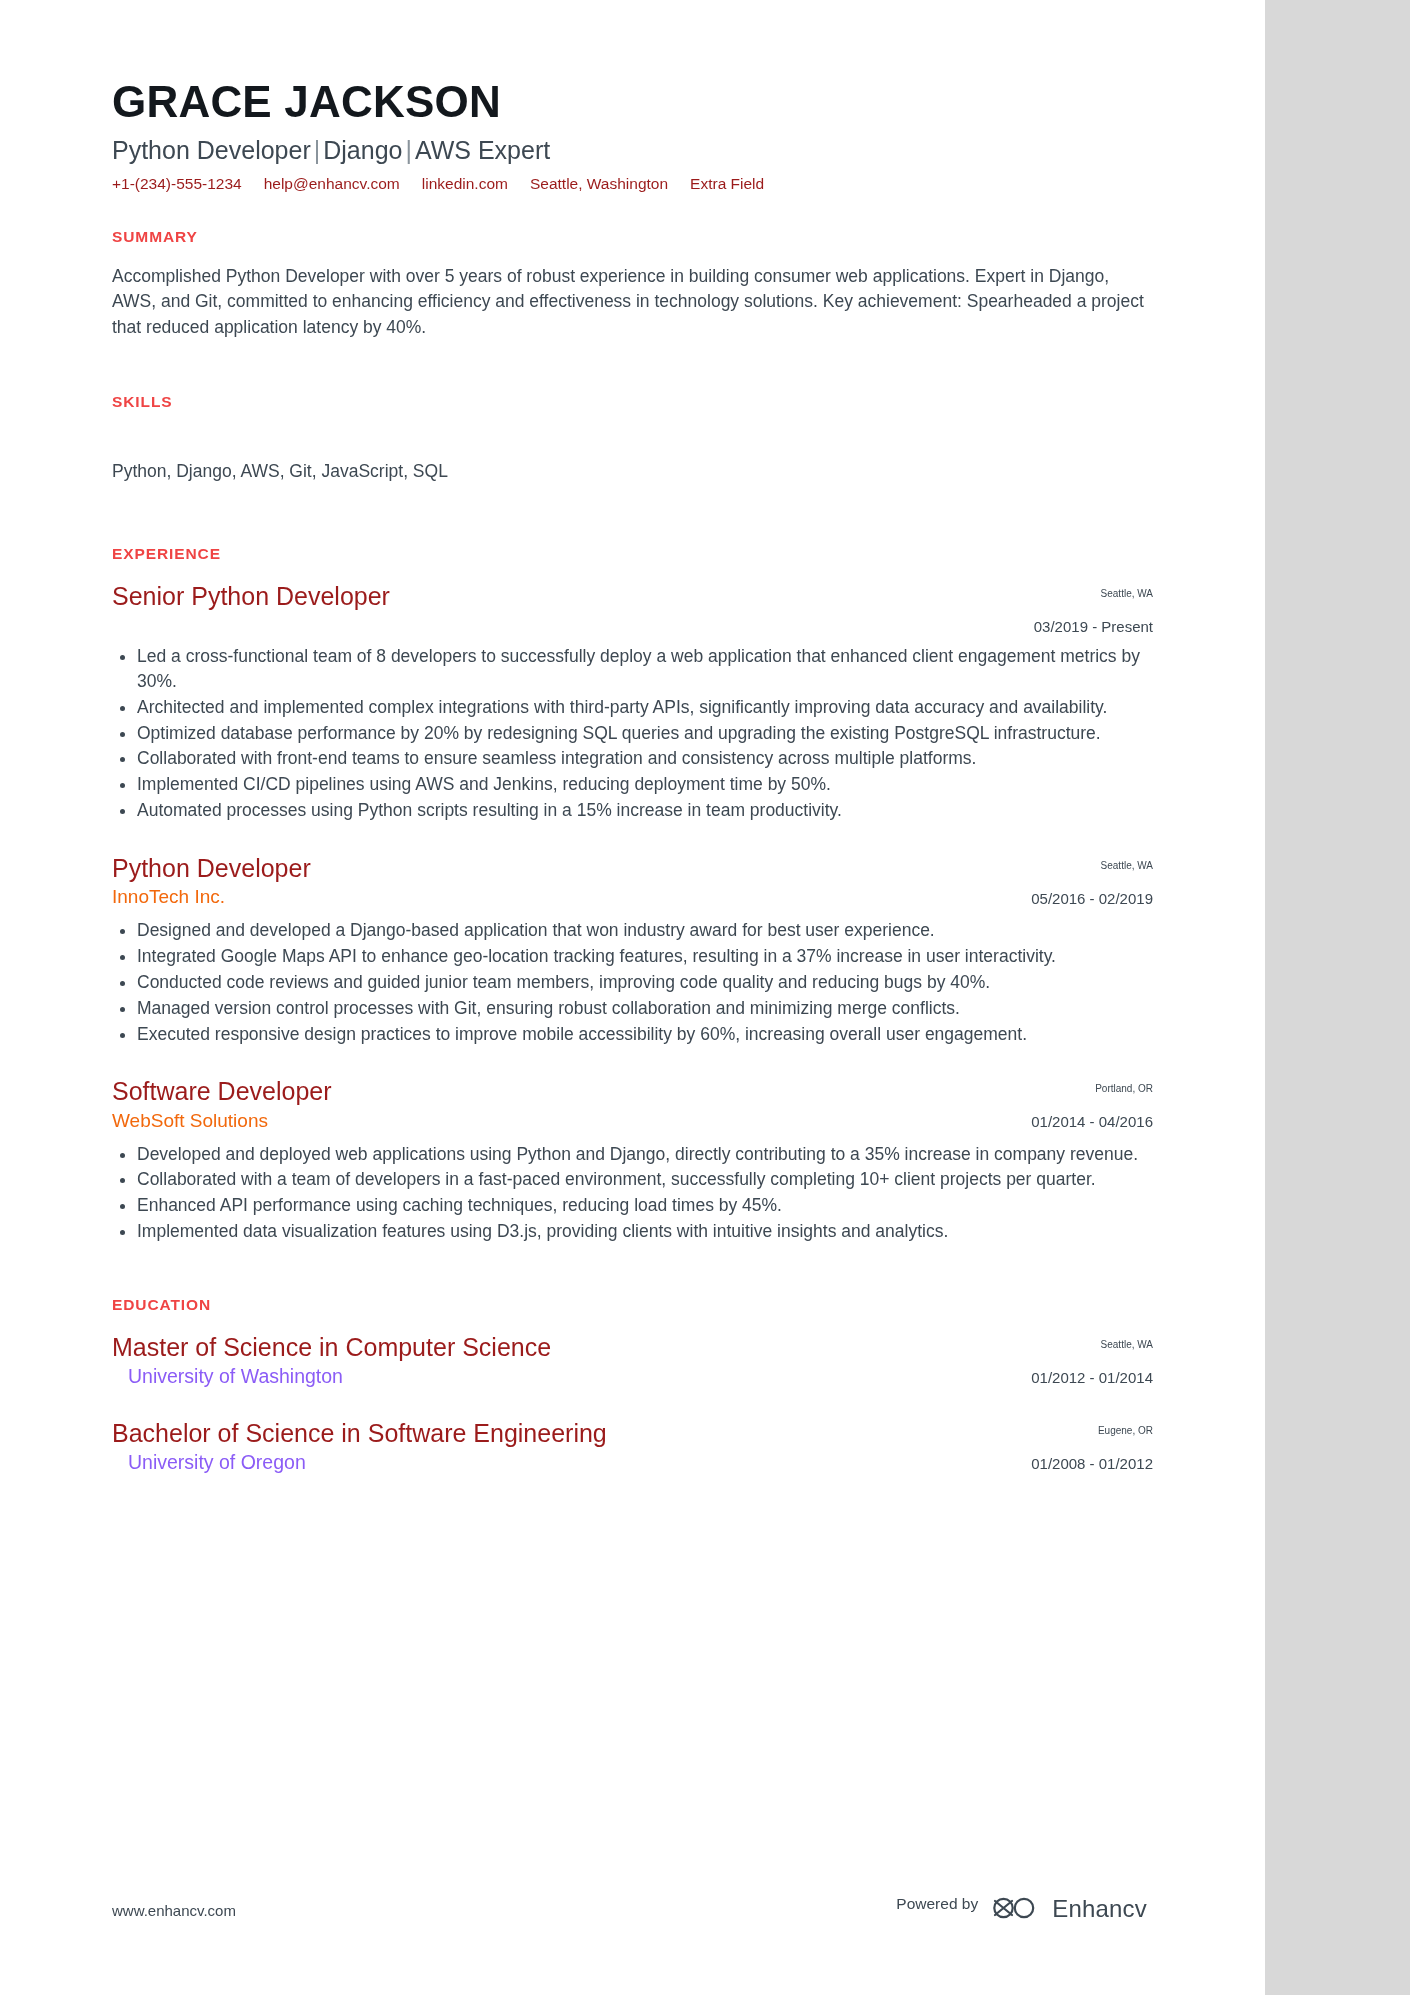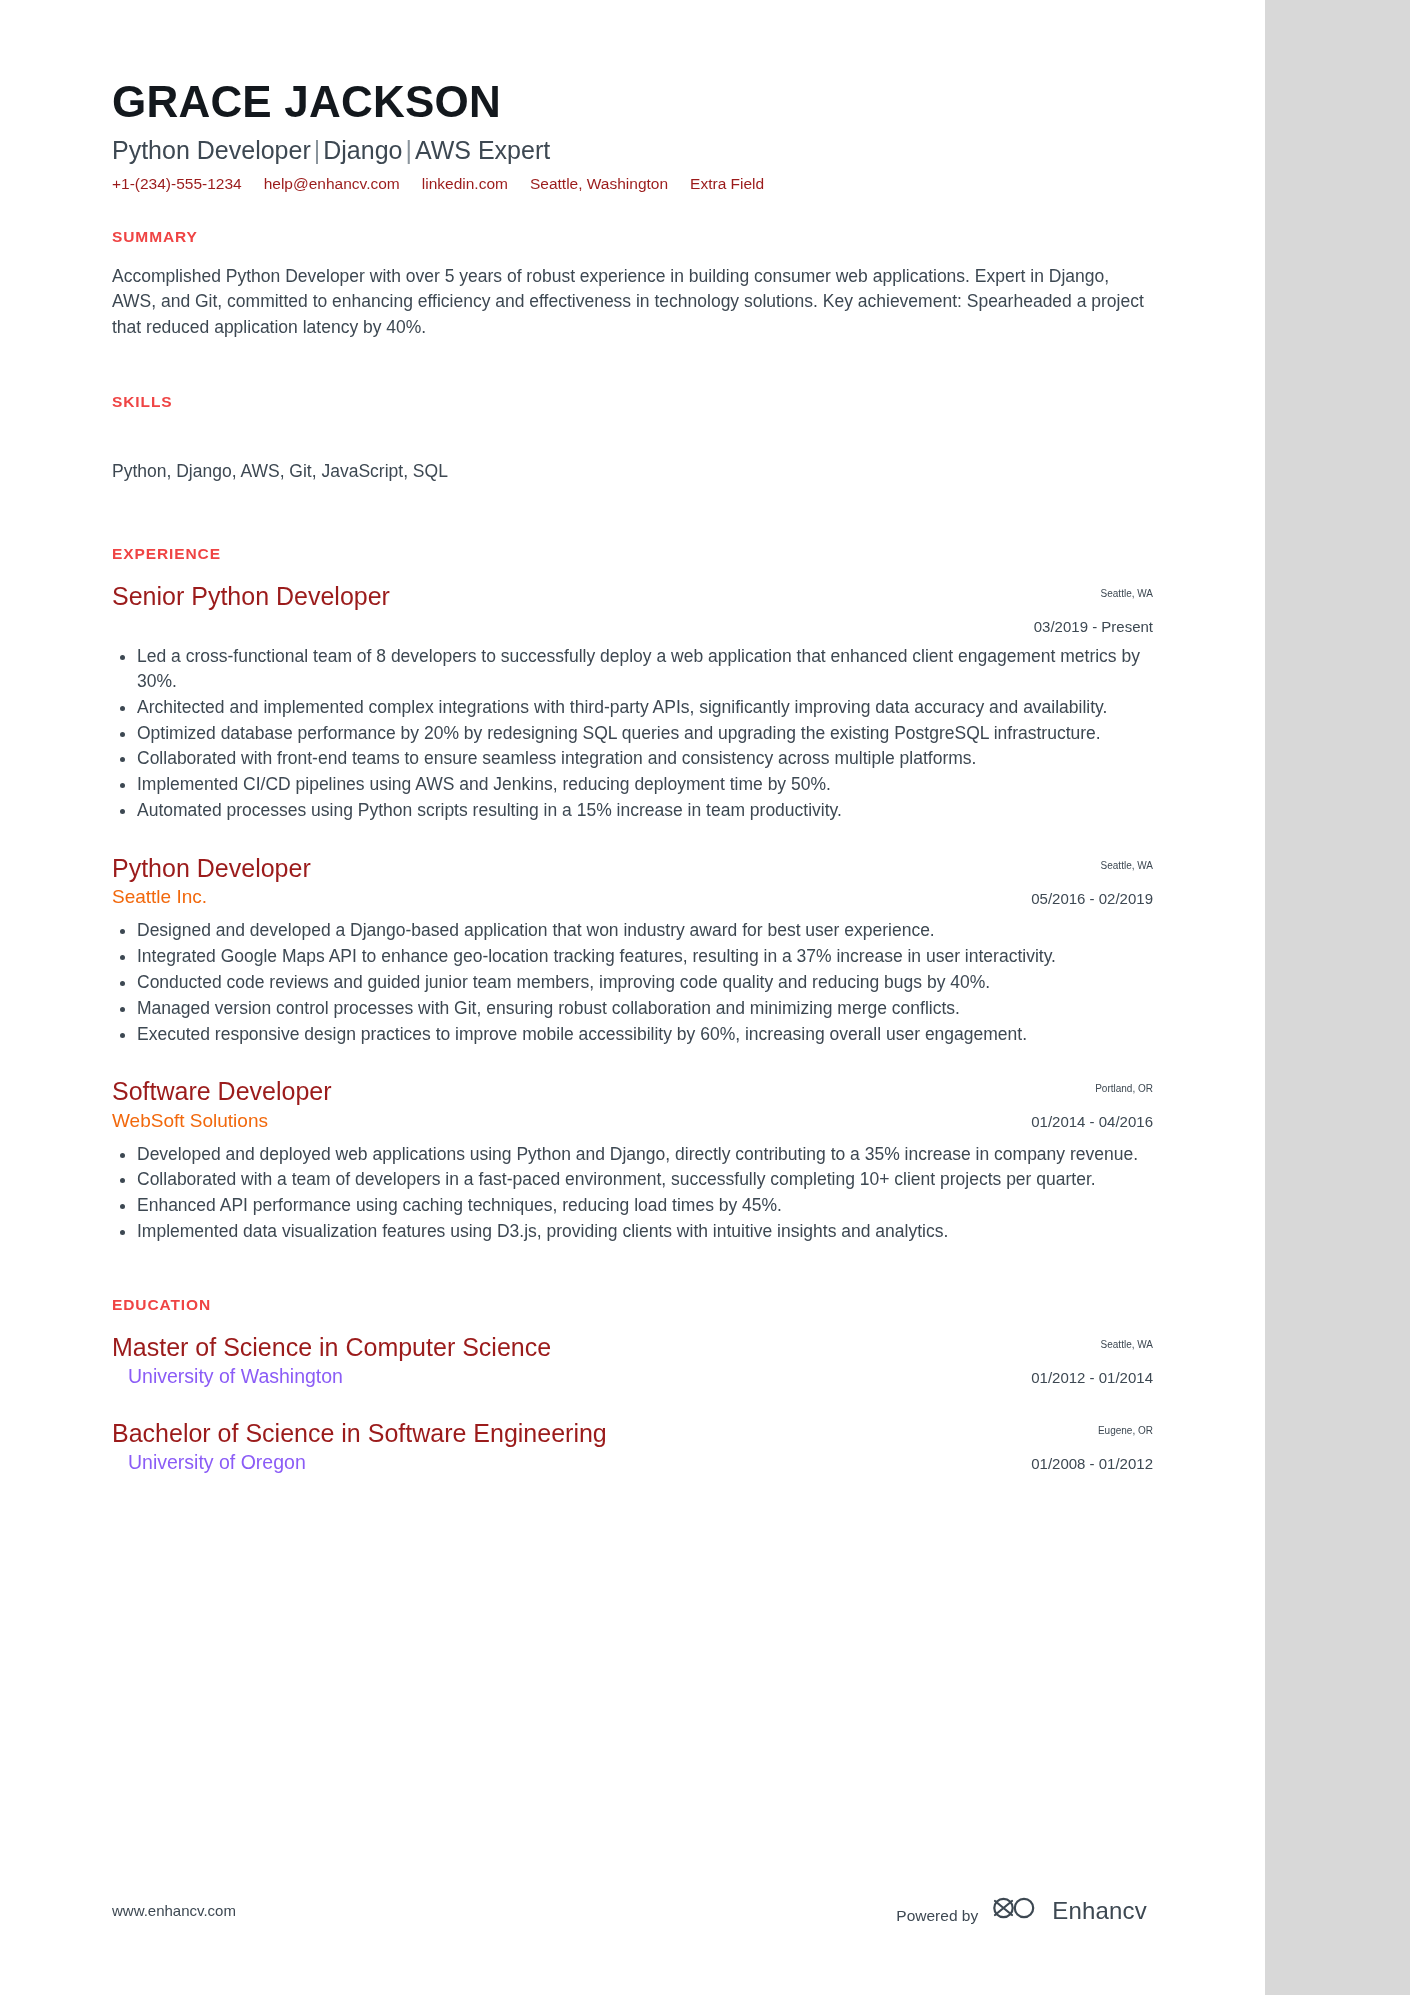--- a/index.html
+++ b/index.html
@@ -162,21 +162,21 @@
     display: flex;
     justify-content: space-between;
     align-items: center;
   }
   .footer-url {
     font-size: 15px;
     color: #3d4852;
   }
   .footer-brand {
     display: flex;
-    align-items: flex-end;
+    align-items: flex-start;
     gap: 14px;
   }
   .powered-by {
     font-size: 15.5px;
     color: #3d4852;
   }
   .brand-name {
     font-size: 24px;
     color: #3d4852;
     letter-spacing: 0.2px;
@@ -240,21 +240,21 @@
           <li>Automated processes using Python scripts resulting in a 15% increase in team productivity.</li>
         </ul>
       </div>
 
       <div class="entry-gap"></div>
 
       <div class="entry">
         <div class="entry-head">
           <div class="entry-left">
             <div class="entry-title">Python Developer</div>
-            <div class="entry-org">Seattle Inc.</div>
+            <div class="entry-org">InnoTech Inc.</div>
           </div>
           <div class="entry-right">
             <div class="entry-location">Seattle, WA</div>
             <div class="entry-dates">05/2016 - 02/2019</div>
           </div>
         </div>
         <ul class="bullets">
           <li>Designed and developed a Django-based application that won industry award for best user experience.</li>
           <li>Integrated Google Maps API to enhance geo-location tracking features, resulting in a 37% increase in user interactivity.</li>
           <li>Conducted code reviews and guided junior team members, improving code quality and reducing bugs by 40%.</li>

